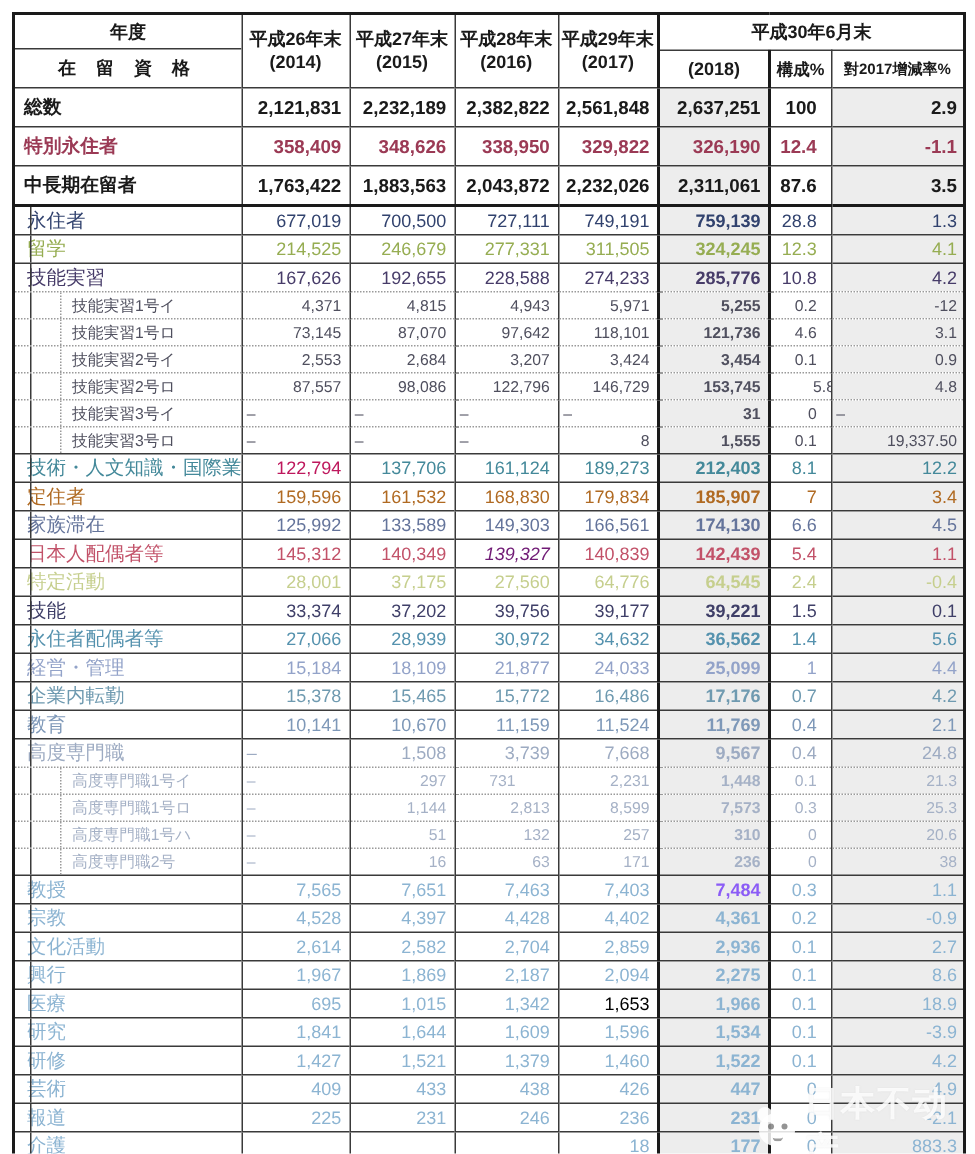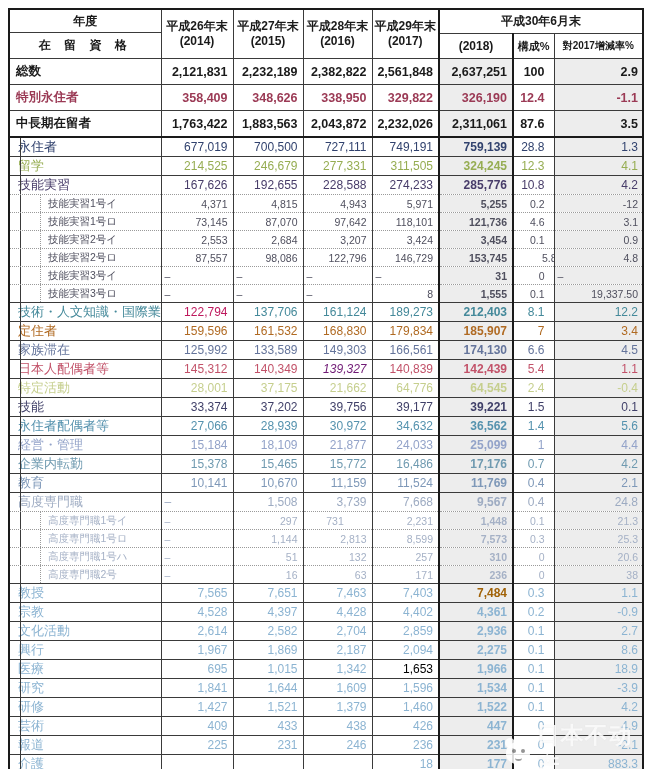--- a/index.html
+++ b/index.html
@@ -270,21 +270,21 @@
           <td class="num" style="color: #701a75; font-style: italic;">139,327</td>
           <td class="num" style="color: rgb(194, 82, 105);">140,839</td>
           <td class="v18" style="color: rgb(194, 82, 105);">142,439</td>
           <td class="share" style="color: rgb(194, 82, 105);">5.4</td>
           <td class="chg" style="color: rgb(194, 82, 105);">1.1</td>
         </tr>
         <tr class="lvl1">
           <td class="lab" style="color: rgb(198, 207, 142);">特定活動</td>
           <td class="num" style="color: rgb(198, 207, 142);">28,001</td>
           <td class="num" style="color: rgb(198, 207, 142);">37,175</td>
-          <td class="num" style="color: rgb(198, 207, 142);">21,662</td>
+          <td class="num" style="color: rgb(198, 207, 142);">27,560</td>
           <td class="num" style="color: rgb(198, 207, 142);">64,776</td>
           <td class="v18" style="color: rgb(198, 207, 142);">64,545</td>
           <td class="share" style="color: rgb(198, 207, 142);">2.4</td>
           <td class="chg" style="color: rgb(198, 207, 142);">-0.4</td>
         </tr>
         <tr class="lvl1">
           <td class="lab" style="color: rgb(63, 63, 104);">技能</td>
           <td class="num" style="color: rgb(63, 63, 104);">33,374</td>
           <td class="num" style="color: rgb(63, 63, 104);">37,202</td>
           <td class="num" style="color: rgb(63, 63, 104);">39,756</td>
@@ -382,21 +382,21 @@
           <td class="v18" style="color: rgb(165, 177, 198);">236</td>
           <td class="share" style="color: rgb(165, 177, 198);">0</td>
           <td class="chg" style="color: rgb(165, 177, 198);">38</td>
         </tr>
         <tr class="lvl1">
           <td class="lab" style="color: rgb(140, 180, 210);">教授</td>
           <td class="num" style="color: rgb(140, 180, 210);">7,565</td>
           <td class="num" style="color: rgb(140, 180, 210);">7,651</td>
           <td class="num" style="color: rgb(140, 180, 210);">7,463</td>
           <td class="num" style="color: rgb(140, 180, 210);">7,403</td>
-          <td class="v18" style="color: #a16207;">7,484</td>
+          <td class="v18" style="color: #8b5cf6;">7,484</td>
           <td class="share" style="color: rgb(140, 180, 210);">0.3</td>
           <td class="chg" style="color: rgb(140, 180, 210);">1.1</td>
         </tr>
         <tr class="lvl1">
           <td class="lab" style="color: rgb(140, 180, 210);">宗教</td>
           <td class="num" style="color: rgb(140, 180, 210);">4,528</td>
           <td class="num" style="color: rgb(140, 180, 210);">4,397</td>
           <td class="num" style="color: rgb(140, 180, 210);">4,428</td>
           <td class="num" style="color: rgb(140, 180, 210);">4,402</td>
           <td class="v18" style="color: rgb(140, 180, 210);">4,361</td>

